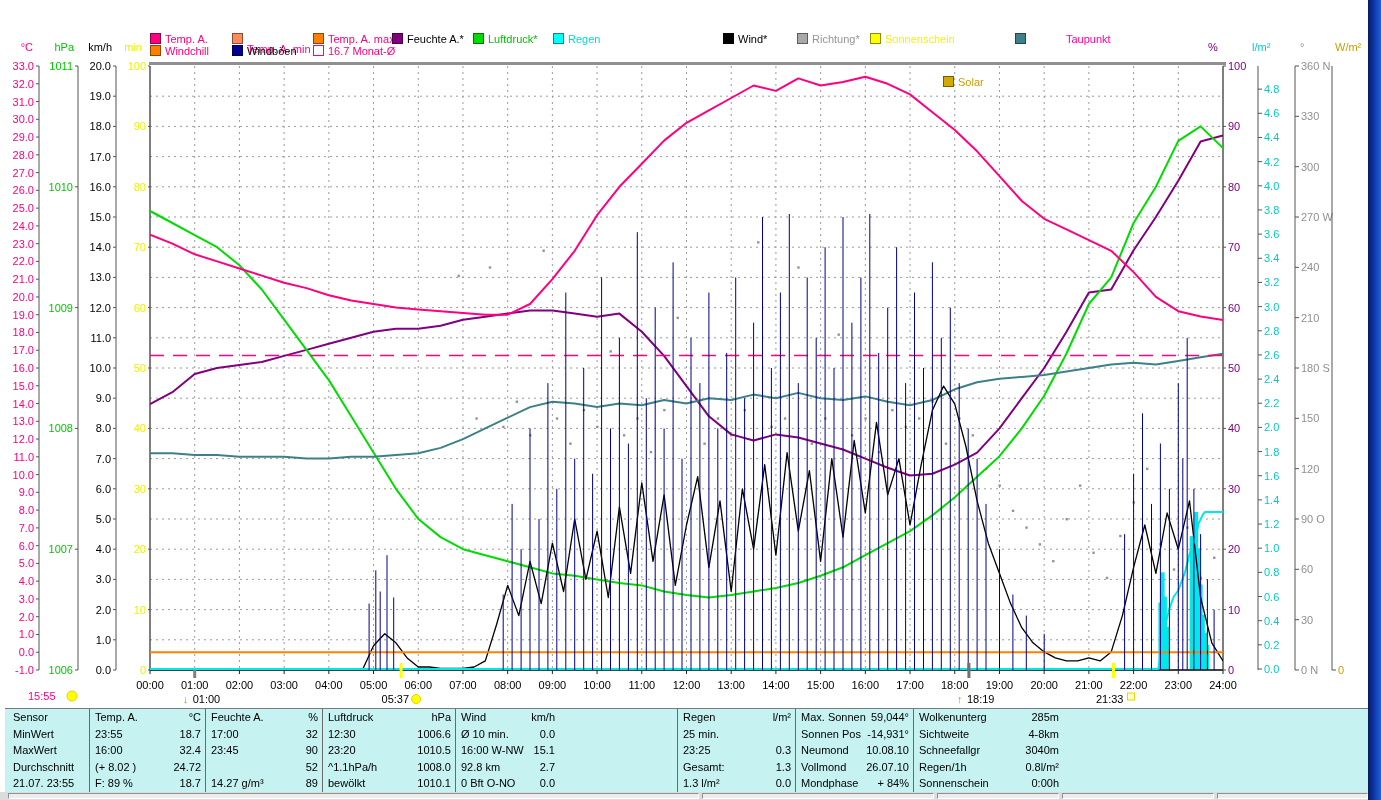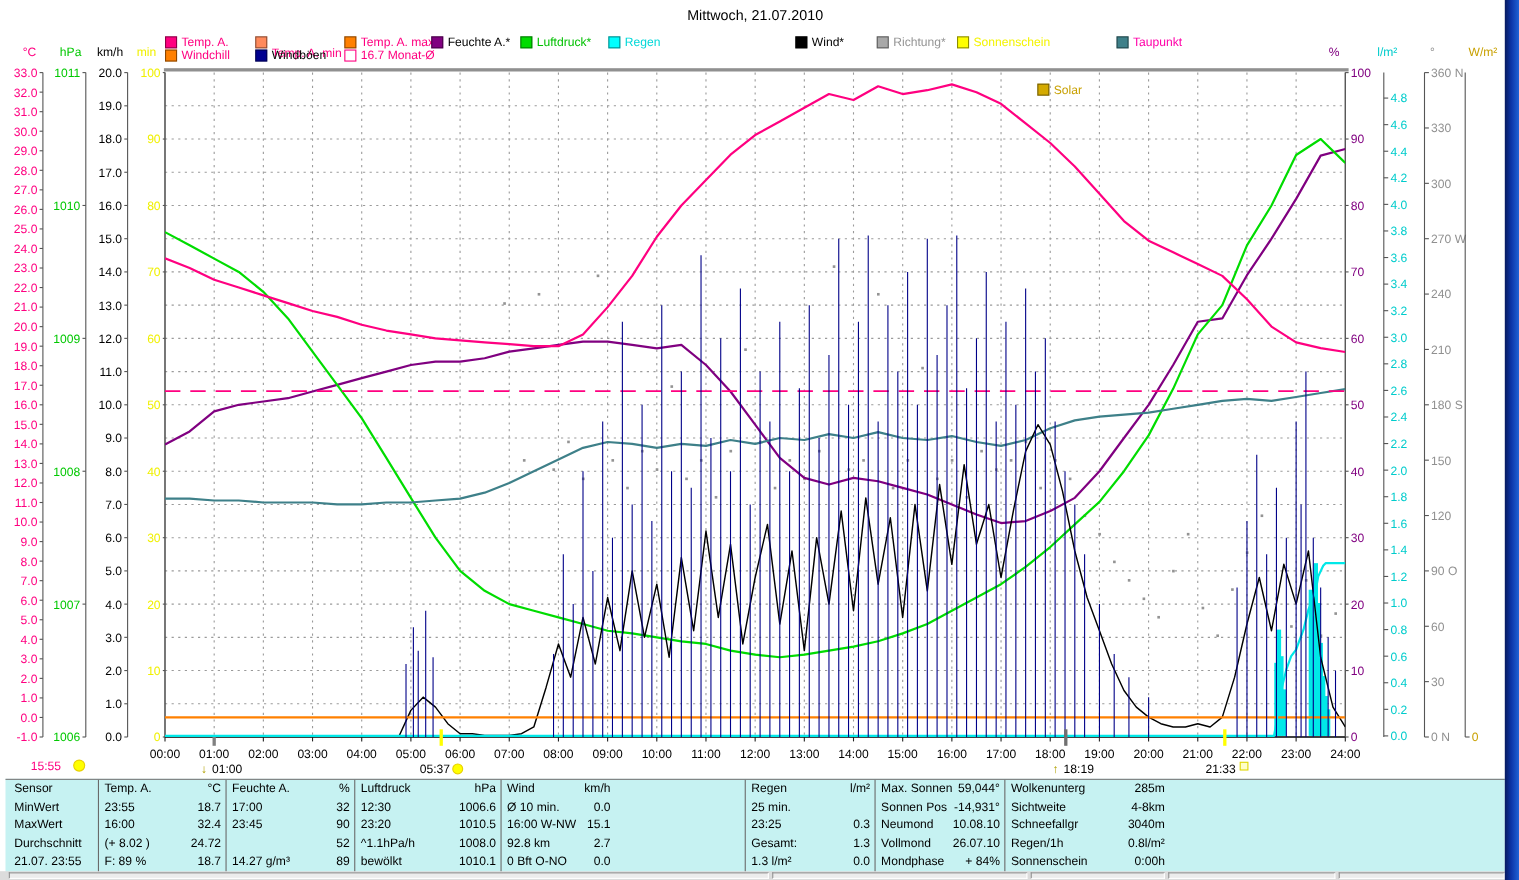--- a/index.html
+++ b/index.html
@@ -23,21 +23,20 @@
   #status-bar{position:absolute;left:0;top:792px;width:1368px;height:8px;background:#dcdcdc;}
   .sseg{position:absolute;top:1px;height:4px;background:#ececec;
        border:1px solid;border-color:#909090 #fff #fff #909090;}
   #window-edge{position:absolute;left:1368px;top:0;width:13px;height:800px;
        background:linear-gradient(90deg,#071a5e 0%,#0d35a8 45%,#2063d6 100%);}
 </style>
 </head>
 <body>
 
 <div id="app">
-  <div id="page-title">Mittwoch, 21.07.2010</div>
   <div id="legend">
       <div class="legend-item" style="left: 150px; top: 33px;">
         <span class="sq" style="background: rgb(255, 0, 128);"></span>
         <span style="color: rgb(255, 0, 128);">Temp. A.</span>
       </div>
       <div class="legend-item" style="left: 232px; top: 33px;">
         <span class="sq" style="background: rgb(255, 138, 92);"></span>
         <span style="color: rgb(255, 0, 128); margin-top: 20px;">Temp. A. min</span>
       </div>
       <div class="legend-item" style="left: 313px; top: 33px;">
@@ -67,21 +66,21 @@
       <div class="legend-item" style="left: 870px; top: 33px;">
         <span class="sq" style="background: rgb(255, 255, 0);"></span>
         <span style="color: rgb(244, 244, 0);">Sonnenschein</span>
       </div>
       <div class="legend-item" style="left: 943px; top: 33px; margin-top: 43px;">
         <span class="sq" style="background: rgb(212, 170, 0);"></span>
         <span style="color: rgb(200, 160, 0);">Solar</span>
       </div>
       <div class="legend-item" style="left: 1015px; top: 33px;">
         <span class="sq" style="background: rgb(62, 128, 137);"></span>
-        <span style="color: rgb(255, 0, 168);">Taupunkt</span>
+        <span style="color: rgb(255, 0, 168); margin-left: 36px;">Taupunkt</span>
       </div>
       <div class="legend-item" style="left: 150px; top: 45px;">
         <span class="sq" style="background: rgb(255, 128, 0);"></span>
         <span style="color: rgb(255, 0, 128);">Windchill</span>
       </div>
       <div class="legend-item" style="left: 232px; top: 45px;">
         <span class="sq" style="background: rgb(0, 0, 144);"></span>
         <span style="color: rgb(0, 0, 0);">Windböen</span>
       </div>
       <div class="legend-item" style="left: 313px; top: 45px;">

